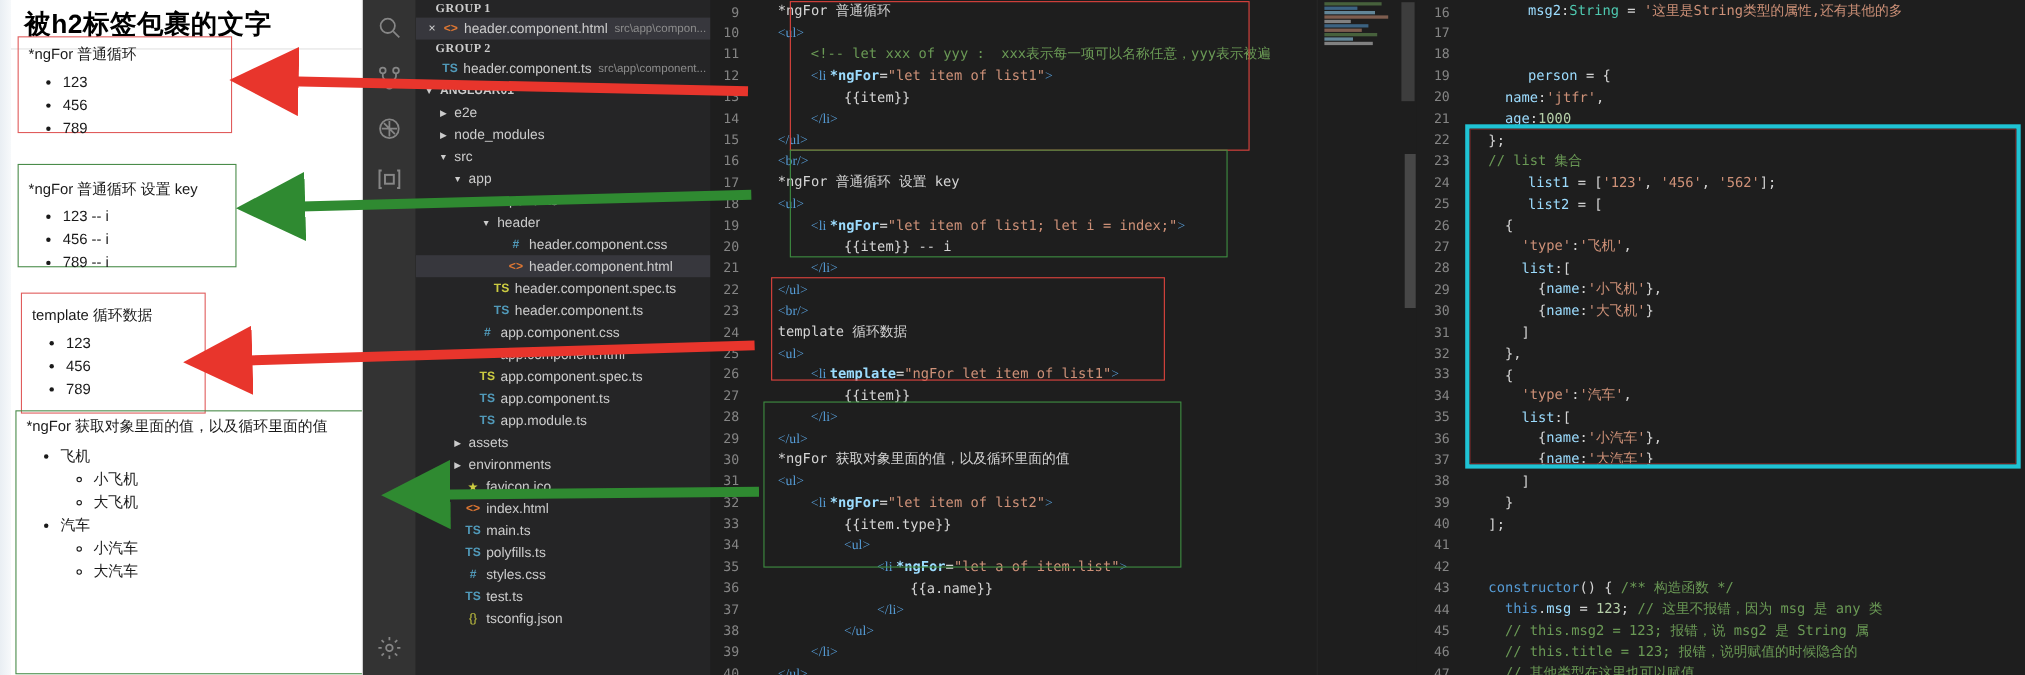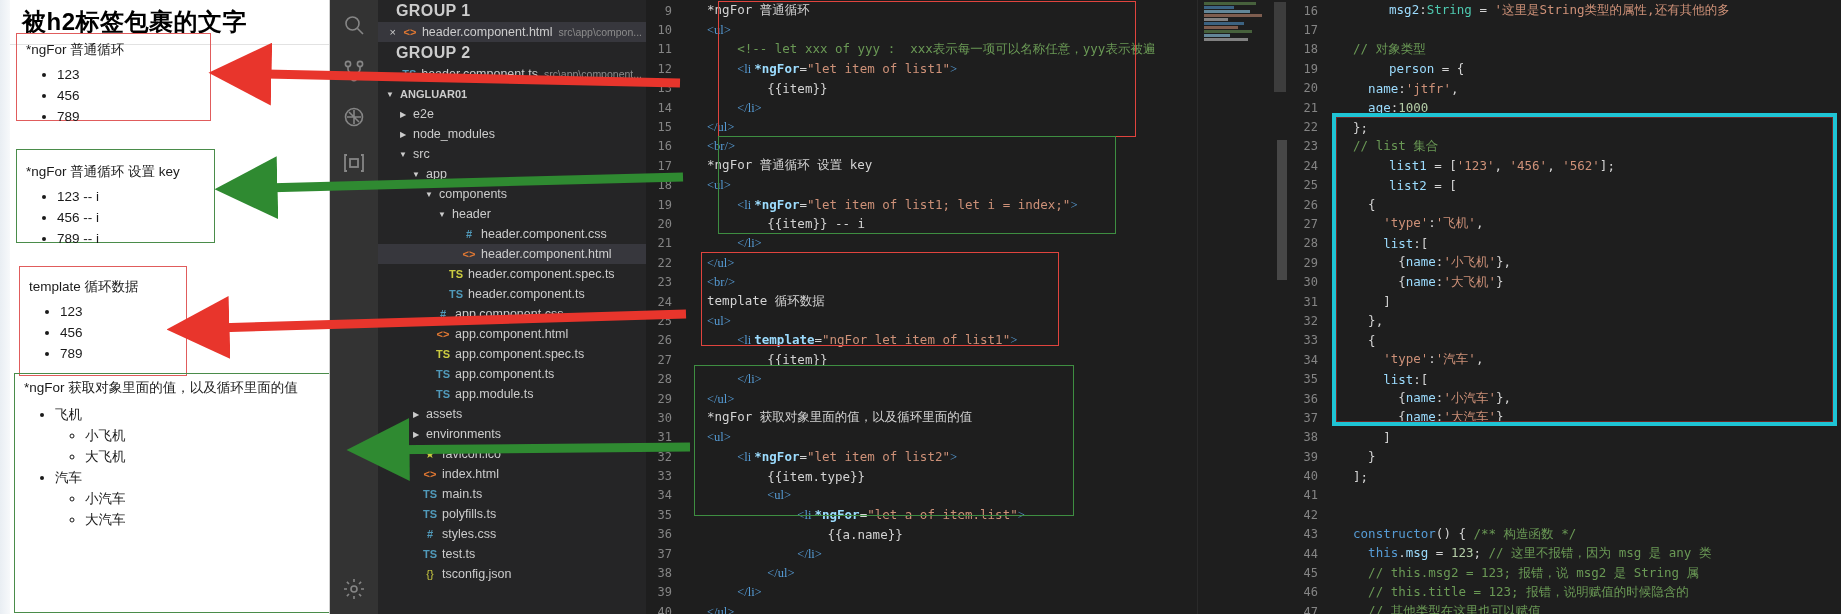--- a/index.html
+++ b/index.html
@@ -35,22 +35,22 @@
             font-family: "DejaVu Sans Mono", monospace; }
 
   .activitybar { width: 48px; background: #333333; display: flex; flex-direction: column;
                  align-items: center; padding-top: 2px; flex: 0 0 48px; }
   .act-icon { width: 48px; height: 46px; display: flex; align-items: center; justify-content: center;
               color: #868686; }
   .act-icon svg { width: 24px; height: 24px; }
 
   .sidebar { width: 268px; background: #252526; flex: 0 0 268px; overflow: hidden;
              font-family: "Liberation Sans", sans-serif; font-size: 12.5px; position: relative; }
-  .sb-sectionlabel { font-size: 16px; font-weight: bold; color: #cccccc; padding: 2px 0 2px 18px;
-                     letter-spacing: .4px; }
+  .sb-sectionlabel { font-size: 11px; font-weight: bold; color: #cccccc; padding: 2px 0 2px 18px;
+                     letter-spacing: .4px; font-family: Liberation Serif, serif; }
   .sb-row { height: 20px; display: flex; align-items: center; white-space: nowrap;
             padding-right: 4px; color: #cccccc; }
   .sb-row.active { background: #37373d; }
   .sb-row .glyph { width: 16px; text-align: center; font-size: 11px; flex: 0 0 16px; }
   .sb-row .name { margin-left: 4px; }
   .sb-row .desc { margin-left: 6px; font-size: 10.5px; color: #8c8c8c; }
   .chev { font-size: 8px; color: #cccccc; width: 12px; display: inline-block; text-align: center; }
   .ts { color: #519aba; font-weight: bold; font-size: 9.5px; }
   .ts.y { color: #cbcb41; }
   .hash { color: #519aba; font-weight: bold; }
@@ -467,21 +467,21 @@
       <div class="editor-pane pane-right">
         <div id="ts-code" style="padding-top:1px;">
             <div class="code-line">
             <span class="ln r">16</span>
             <span class="code"><span class="t-txt">  </span><span class="t-var">msg2</span><span class="t-punc">:</span><span class="t-type">String</span><span class="t-punc"> = </span><span class="t-str">'这里是String类型的属性,还有其他的多</span></span></div>
             <div class="code-line">
             <span class="ln r">17</span>
             <span class="code"></span></div>
             <div class="code-line">
             <span class="ln r">18</span>
-            <span class="code"><span class="t-txt">  </span><span class="t-cmt">// 对象类型</span></span></div>
+            </div>
             <div class="code-line">
             <span class="ln r">19</span>
             <span class="code"><span class="t-txt">  </span><span class="t-var">person</span><span class="t-punc"> = {</span></span></div>
             <div class="code-line">
             <span class="ln r">20</span>
             <span class="code"><span class="t-txt">    </span><span class="t-prop">name</span><span class="t-punc">:</span><span class="t-str">'jtfr'</span><span class="t-punc">,</span></span></div>
             <div class="code-line">
             <span class="ln r">21</span>
             <span class="code"><span class="t-txt">    </span><span class="t-prop">age</span><span class="t-punc">:</span><span class="t-num">1000</span></span></div>
             <div class="code-line">

